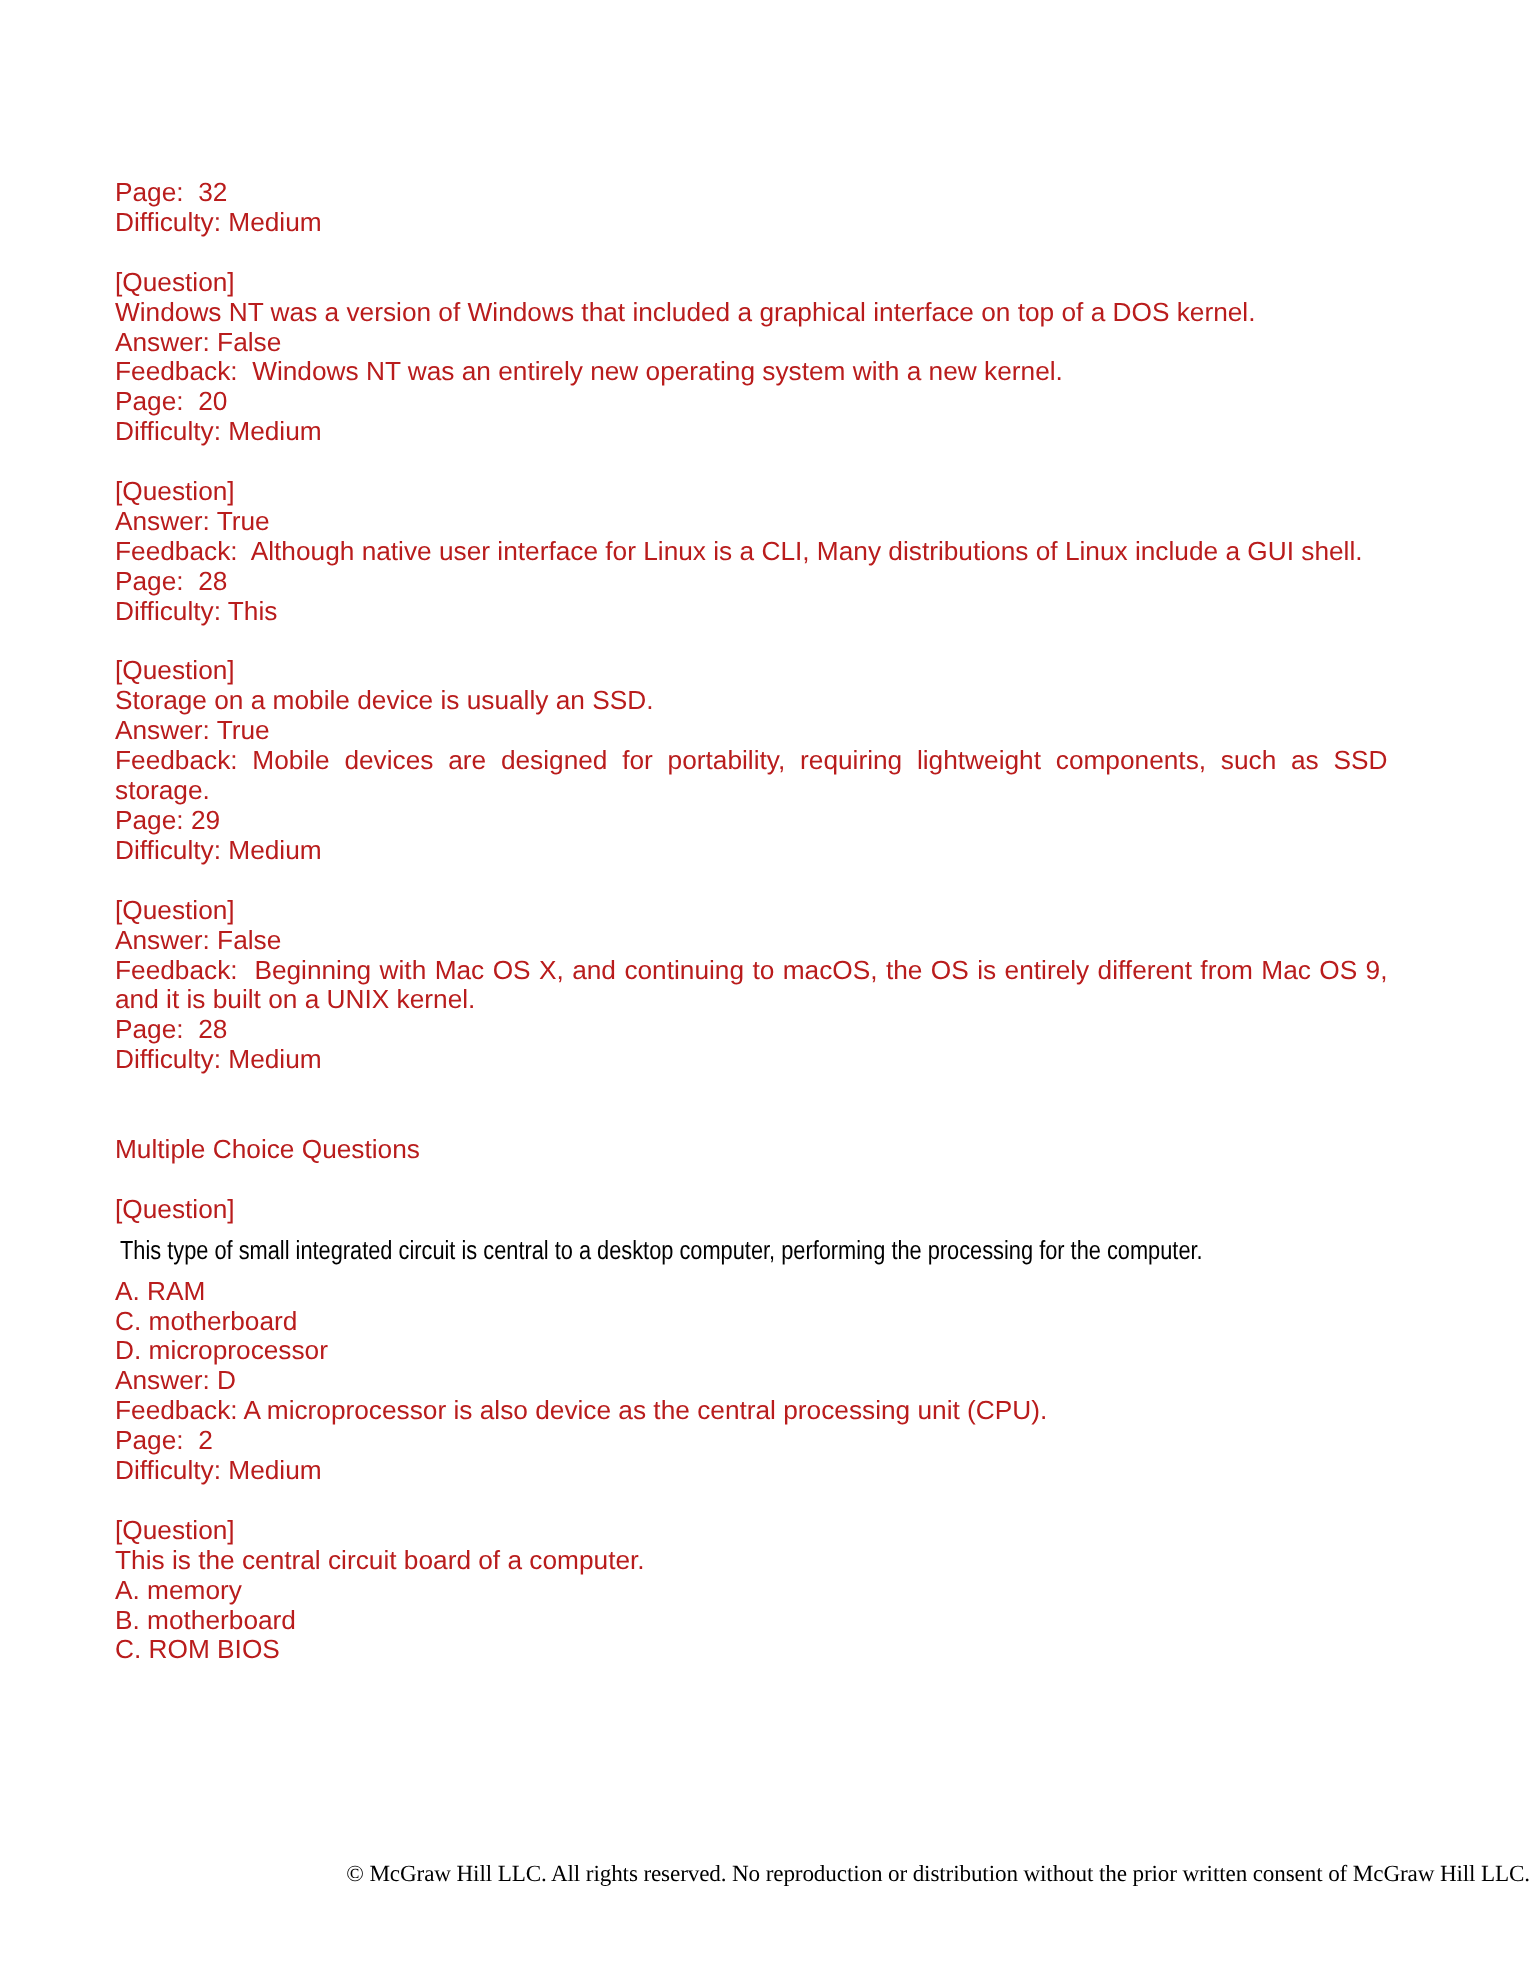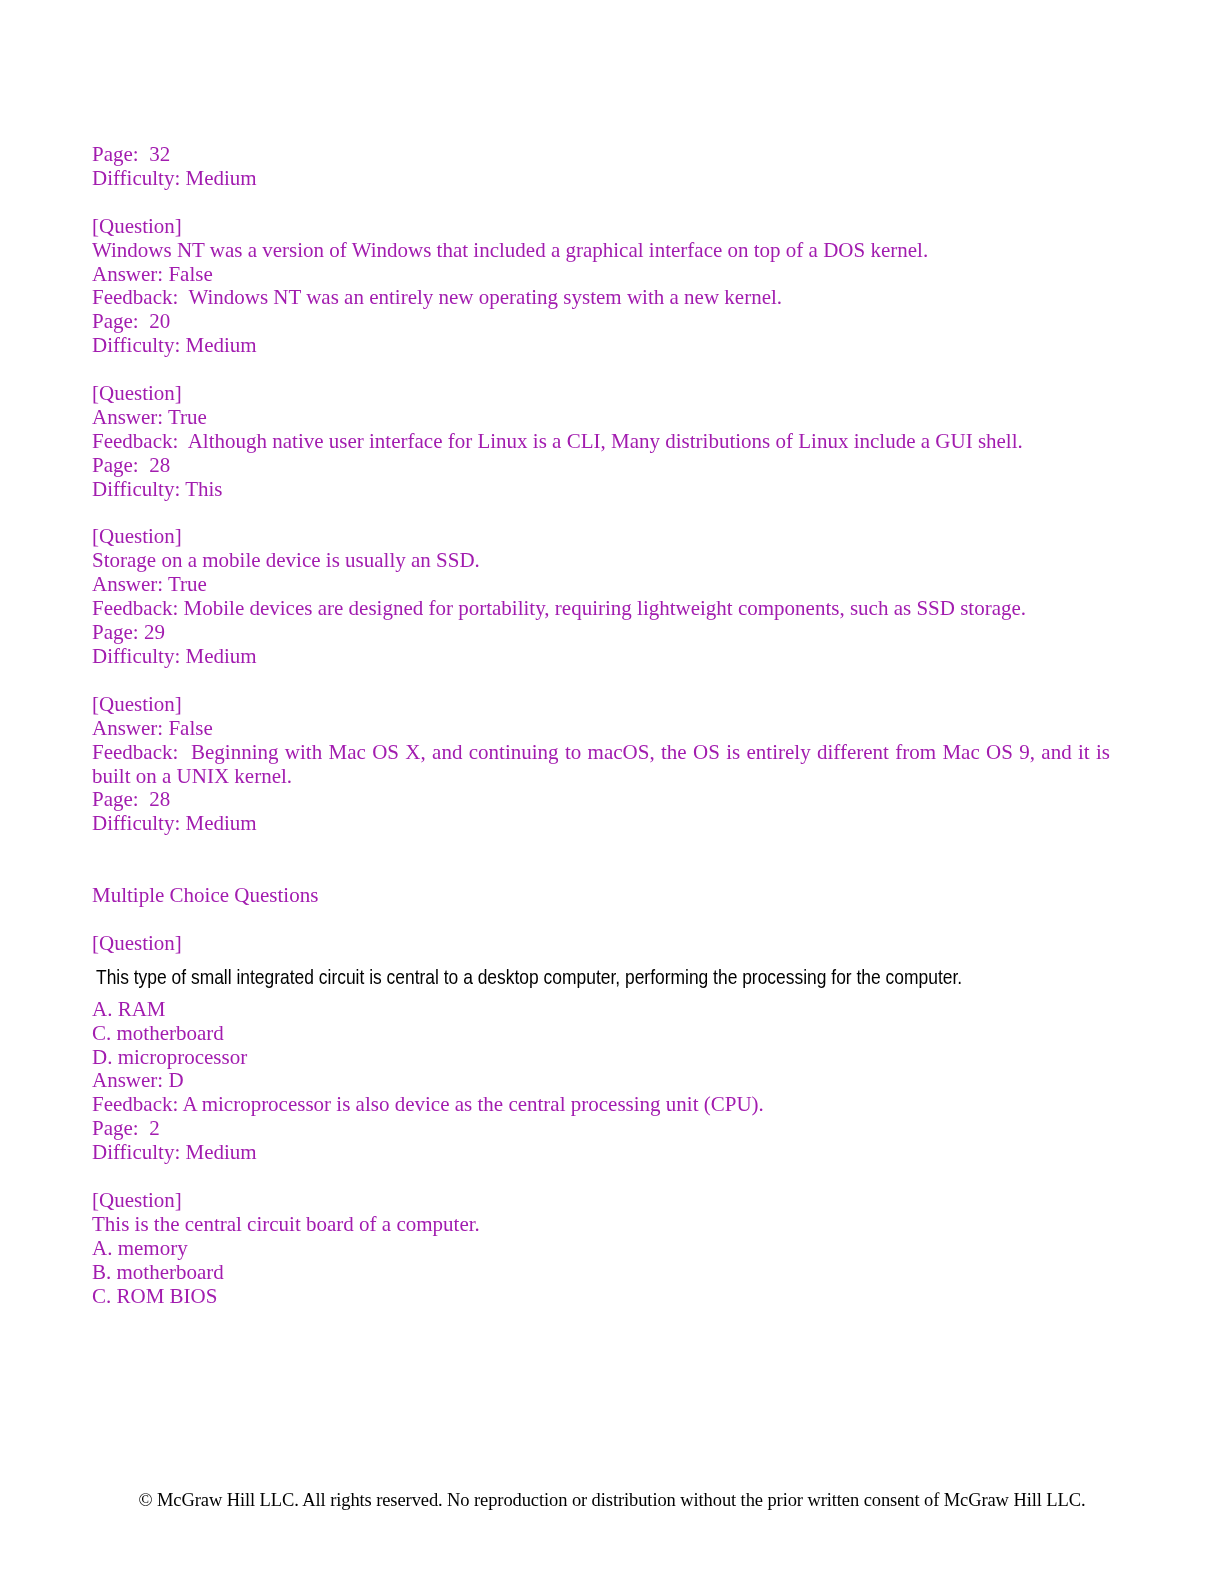--- a/index.html
+++ b/index.html
@@ -12,24 +12,24 @@
     overflow: hidden;
   }
   .content {
     position: absolute;
     left: 92px;
     top: 143px;
     width: 1018px;
   }
   p.mono {
     margin: 0;
-    font-family: Liberation Serif, serif;
+    font-family: Liberation Sans, sans-serif;
     font-size: 21px;
     line-height: 23.9px;
-    color: #a21caf;
+    color: #b91c1c;
   }
   p.just { text-align: justify; }
   .blank { height: 23.9px; }
   p.sansline {
     margin: 4px;
     height: 34px;
     line-height: 34px;
     white-space: nowrap;
   }
   p.sansline span {
@@ -38,21 +38,21 @@
     font-size: 21px;
     transform: scaleX(0.83);
     transform-origin: 0 50%;
     white-space: nowrap;
   }
   .footer {
     position: absolute;
     top: 1488px;
     left: 0;
     right: 0;
-    text-align: center;
+    text-align: right;
     font-family: "Liberation Serif", "DejaVu Serif", serif;
     font-size: 18.5px;
     letter-spacing: -0.1px;
     line-height: 24px;
     color: #000000;
   }
 </style>
 </head>
 <body>
 

